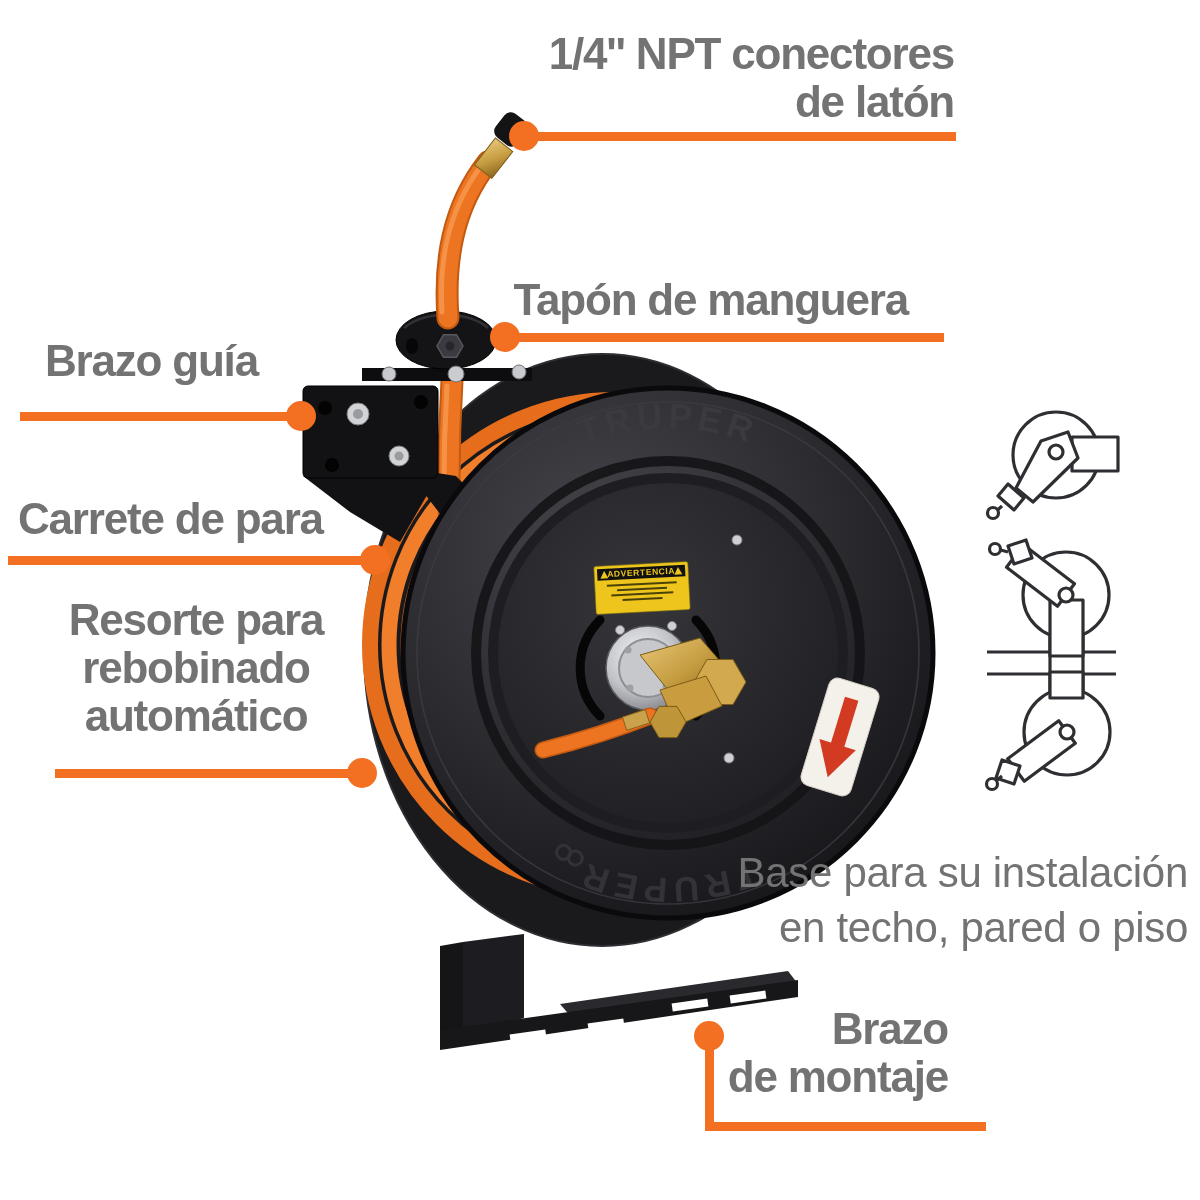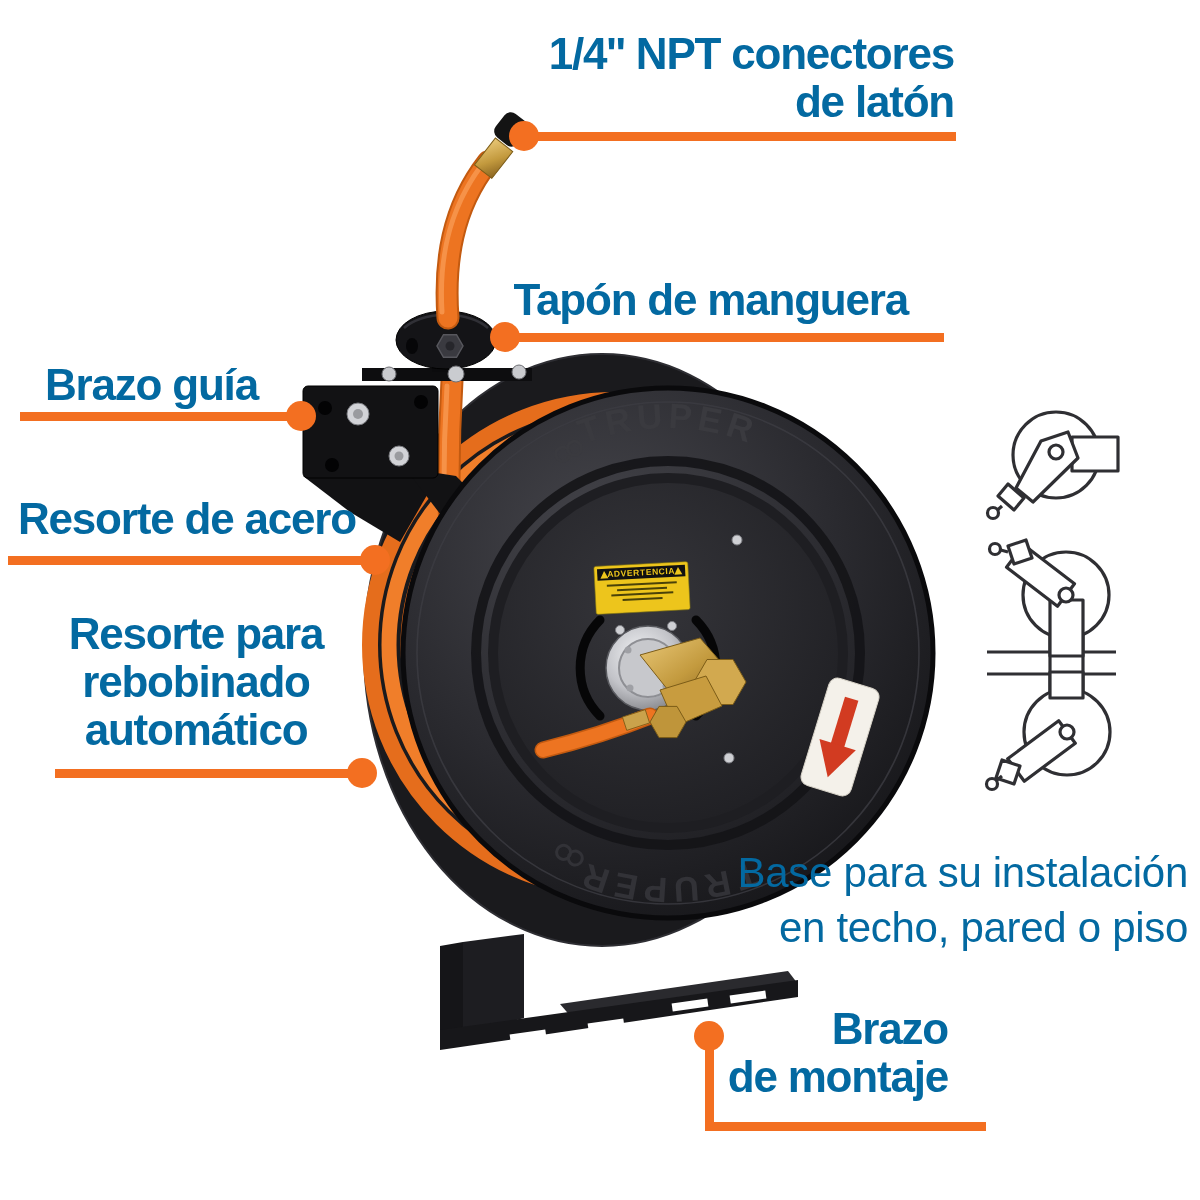--- a/index.html
+++ b/index.html
@@ -1,20 +1,20 @@
 <!DOCTYPE html>
 <html style="--accent: #f36f21;"><head>
 <meta charset="utf-8">
 <style>
   html,body{margin:0;padding:0;background:#fff;}
   .canvas{position:relative;width:1200px;height:1200px;background:#fff;overflow:hidden;
           font-family:"Liberation Sans",sans-serif;}
   .product-svg{position:absolute;left:0;top:0;z-index:1;}
   .callout-text{position:absolute;z-index:2;font-weight:700;font-size:44px;line-height:1.09;
-                color:#0369a1;letter-spacing:-1.2px;white-space:pre-line;}
+                color:#737373;letter-spacing:-1.2px;white-space:pre-line;}
   .callout-text.light{font-weight:400;font-size:42px;line-height:1.3;letter-spacing:-0.3px;}
   .right{text-align:right;} .center{text-align:center;}
   .leader{position:absolute;z-index:2;background:var(--accent,#f36f21);}
   .dot{position:absolute;z-index:2;width:30px;height:30px;border-radius:50%;background:var(--accent,#f36f21);}
 </style>
 </head>
 <body>
 
 <div class="canvas">
 
@@ -242,33 +242,33 @@
     <div class="dot" style="left:509px;top:121px;"></div>
   </div>
 
   <div>
     <div class="callout-text right" style="top:276px;right:292px;">Tapón de manguera</div>
     <div class="leader" style="left:503px;top:333px;width:441px;height:9px;"></div>
     <div class="dot" style="left:490px;top:322px;"></div>
   </div>
 
   <div>
-    <div class="callout-text" style="top:361px;left:45px;">Brazo guía</div>
+    <div class="callout-text" style="top:337px;left:45px;">Brazo guía</div>
     <div class="leader" style="left:20px;top:412px;width:282px;height:9px;"></div>
     <div class="dot" style="left:286px;top:401px;"></div>
   </div>
 
   <div>
-    <div class="callout-text" style="top:495px;left:18px;">Resorte de acero</div>
+    <div class="callout-text" style="top:495px;left:18px;">Carrete de para</div>
     <div class="leader" style="left:8px;top:556px;width:368px;height:9px;"></div>
     <div class="dot" style="left:360px;top:545px;"></div>
   </div>
 
   <div>
-    <div class="callout-text center" style="top:610px;left:58px;width:276px;">Resorte para
+    <div class="callout-text center" style="top:596px;left:58px;width:276px;">Resorte para
 rebobinado
 automático</div>
     <div class="leader" style="left:55px;top:769px;width:307px;height:9px;"></div>
     <div class="dot" style="left:347px;top:758px;"></div>
   </div>
 
   <div>
     <div class="callout-text right" style="top:1005px;right:252px;">Brazo
 de montaje</div>
     <div class="leader" style="left:705px;top:1036px;width:9px;height:95px;"></div>

